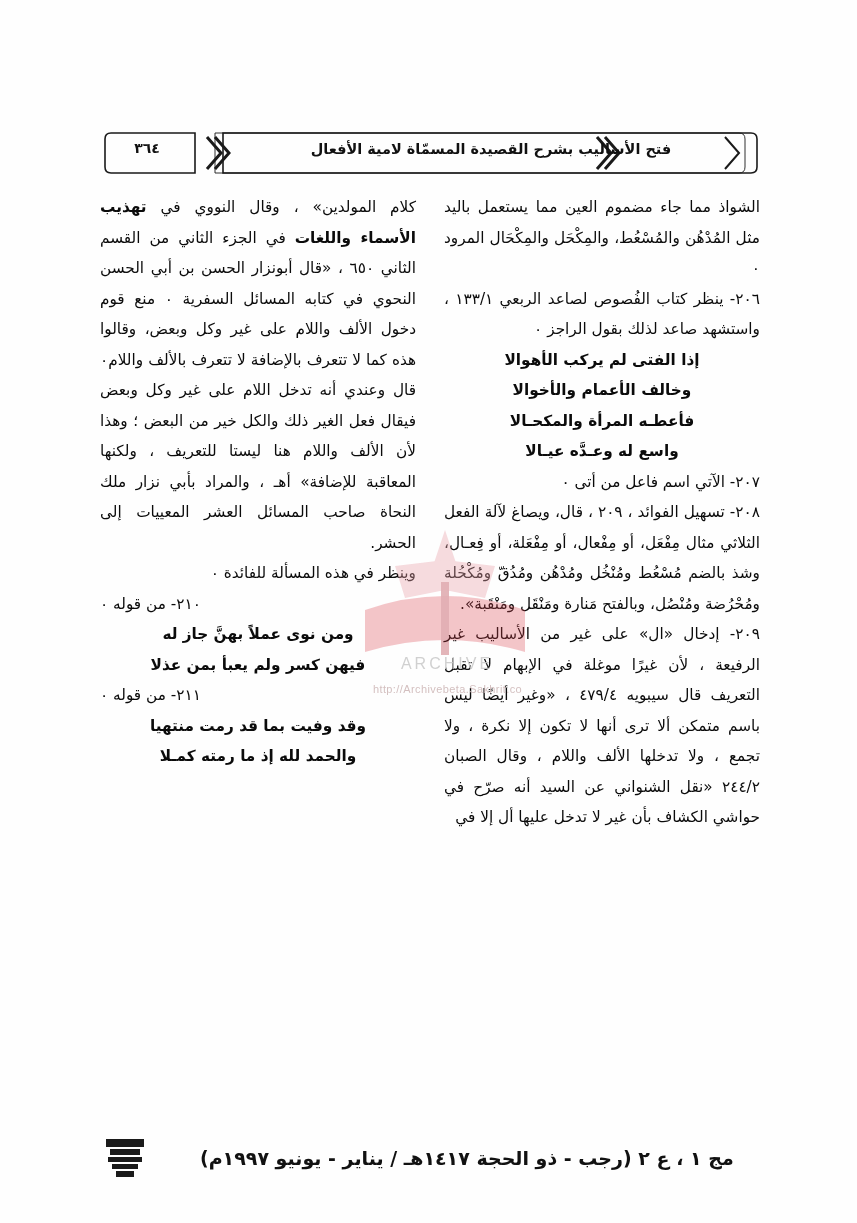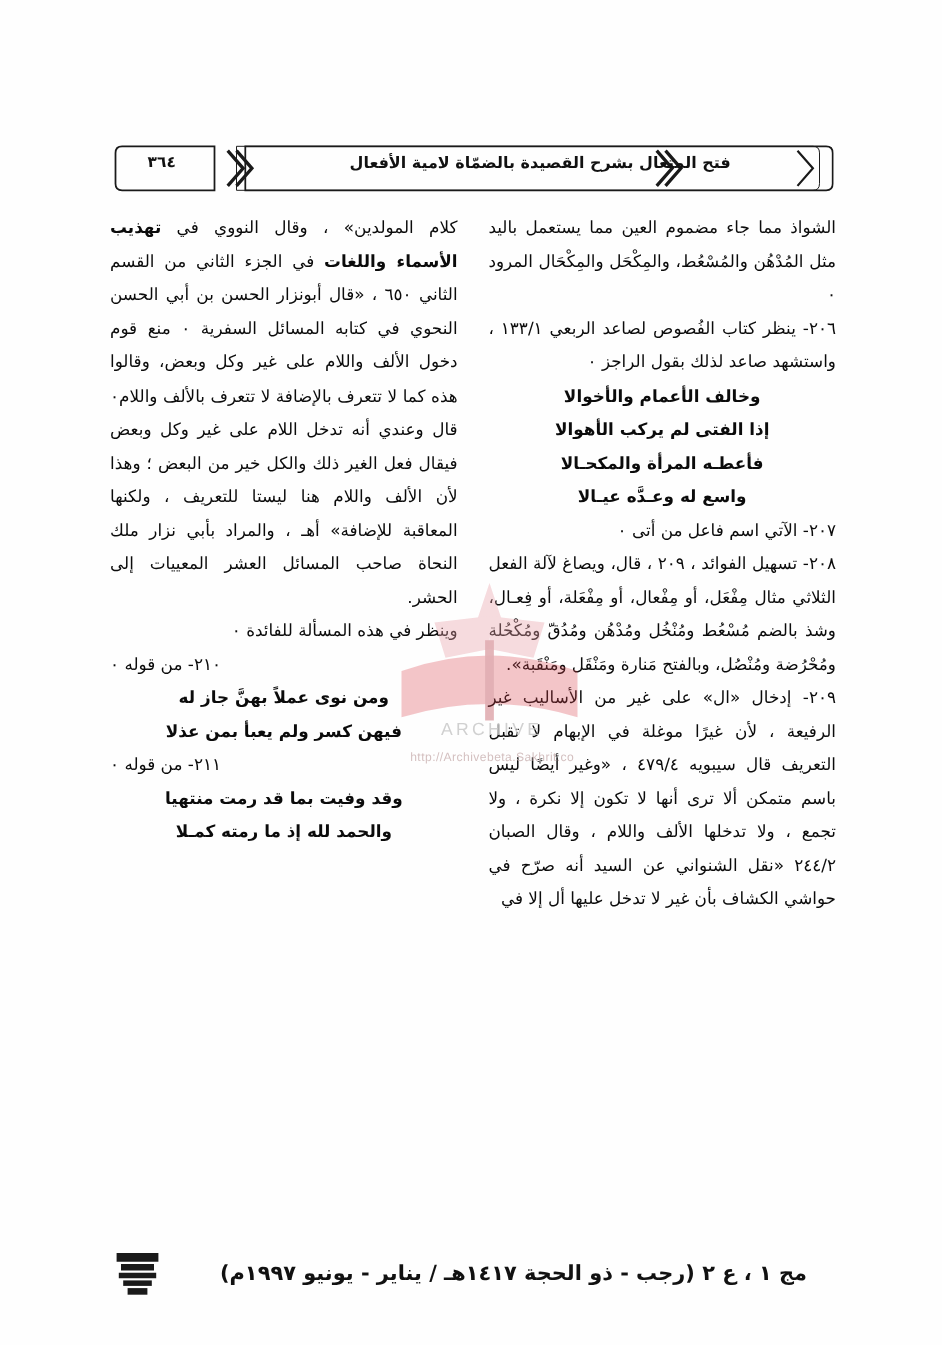--- a/index.html
+++ b/index.html
@@ -159,31 +159,31 @@
       <path d="M112 2 L636 2 Q642 2 642 8 L642 36 Q642 42 636 42 L112 42 Z" fill="none" stroke="#1a1a1a" stroke-width="0.9"></path>
 
       <path d="M8 2 L92 2 L92 42 L8 42 Q2 42 2 36 L2 8 Q2 2 8 2 Z" fill="none" stroke="#1a1a1a" stroke-width="1.6"></path>
 
       <path d="M104 6 L118 22 L104 38" fill="none" stroke="#1a1a1a" stroke-width="3"></path>
       <path d="M112 6 L126 22 L112 38" fill="none" stroke="#1a1a1a" stroke-width="3"></path>
       <path d="M494 6 L508 22 L494 38" fill="none" stroke="#1a1a1a" stroke-width="3"></path>
       <path d="M502 6 L516 22 L502 38" fill="none" stroke="#1a1a1a" stroke-width="3"></path>
       <path d="M622 6 L636 22 L622 38" fill="none" stroke="#1a1a1a" stroke-width="2"></path>
     </svg>
-    <div class="header-title">فتح المتعال بشرح القصيدة بالضمّاة لامية الأفعال</div>
+    <div class="header-title">فتح الأساليب بشرح القصيدة المسمّاة لامية الأفعال</div>
     <div class="header-page">٣٦٤</div>
   </div>
 
   <div class="cols">
 
     <div class="col">
       <p>الشواذ مما جاء مضموم العين مما يستعمل باليد مثل المُدْهُن والمُسْعُط، والمِكْحَل والمِكْحَال المرود ٠</p>
       <p><span>٢٠٦- ينظر كتاب الفُصوص لصاعد الربعي ١٣٣/١ ، واستشهد صاعد لذلك بقول الراجز ٠</span></p>
+      <p class="indent-verse">إذا الفتى لم يركب الأهوالا</p>
       <p class="indent-verse">وخالف الأعمام والأخوالا</p>
-      <p class="indent-verse">إذا الفتى لم يركب الأهوالا</p>
       <p class="indent-verse">فأعطـه المرأة والمكحـالا</p>
       <p class="indent-verse">واسع له وعـدَّه عيـالا</p>
       <p>٢٠٧- الآتي اسم فاعل من أتى ٠</p>
       <p>٢٠٨- تسهيل الفوائد ، ٢٠٩ ، قال، ويصاغ لآلة الفعل الثلاثي مثال مِفْعَل، أو مِفْعال، أو مِفْعَلة، أو فِعـال، وشذ بالضم مُسْعُط ومُنْخُل ومُدْهُن ومُدُقّ ومُكْحُلة ومُحْرُضة ومُنْصُل، وبالفتح مَنارة ومَنْقَل ومَنْقَبة».</p>
       <p>٢٠٩- إدخال «ال» على غير من الأساليب غير الرفيعة ، لأن غيرًا موغلة في الإبهام لا تقبل التعريف قال سيبويه ٤٧٩/٤ ، «وغير أيضًا ليس باسم متمكن ألا ترى أنها لا تكون إلا نكرة ، ولا تجمع ، ولا تدخلها الألف واللام ، وقال الصبان ٢٤٤/٢ «نقل الشنواني عن السيد أنه صرّح في حواشي الكشاف بأن غير لا تدخل عليها أل إلا في</p>
     </div>
 
     <div class="col">
       <p><span>كلام المولدين» ، وقال النووي في </span><span class="b">تهذيب الأسماء واللغات</span><span> في الجزء الثاني من القسم الثاني ٦٥٠ ، «قال أبونزار الحسن بن أبي الحسن النحوي في كتابه المسائل السفرية ٠ منع قوم دخول الألف واللام على غير وكل وبعض، وقالوا هذه كما لا تتعرف بالإضافة لا تتعرف بالألف واللام٠ قال وعندي أنه تدخل اللام على غير وكل وبعض فيقال فعل الغير ذلك والكل خير من البعض ؛ وهذا لأن الألف واللام هنا ليستا للتعريف ، ولكنها المعاقبة للإضافة» أهـ ، والمراد بأبي نزار ملك النحاة صاحب المسائل العشر المعييات إلى الحشر.</span></p>
       <p>وينظر في هذه المسألة للفائدة ٠</p>

